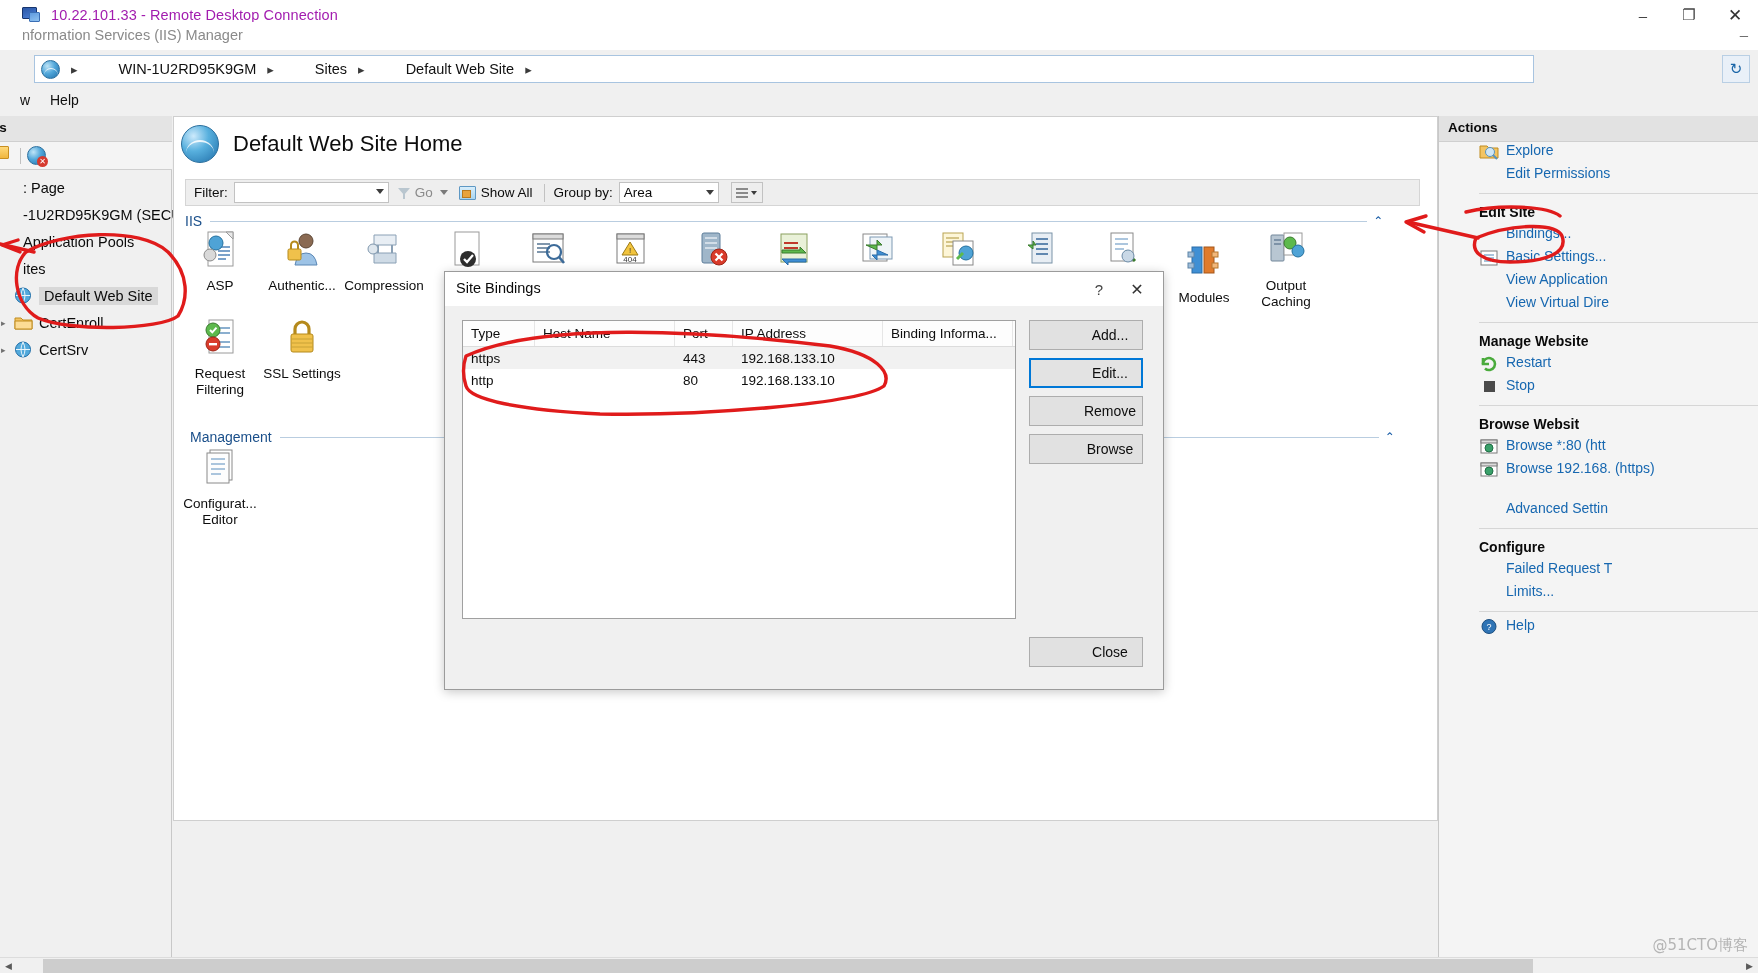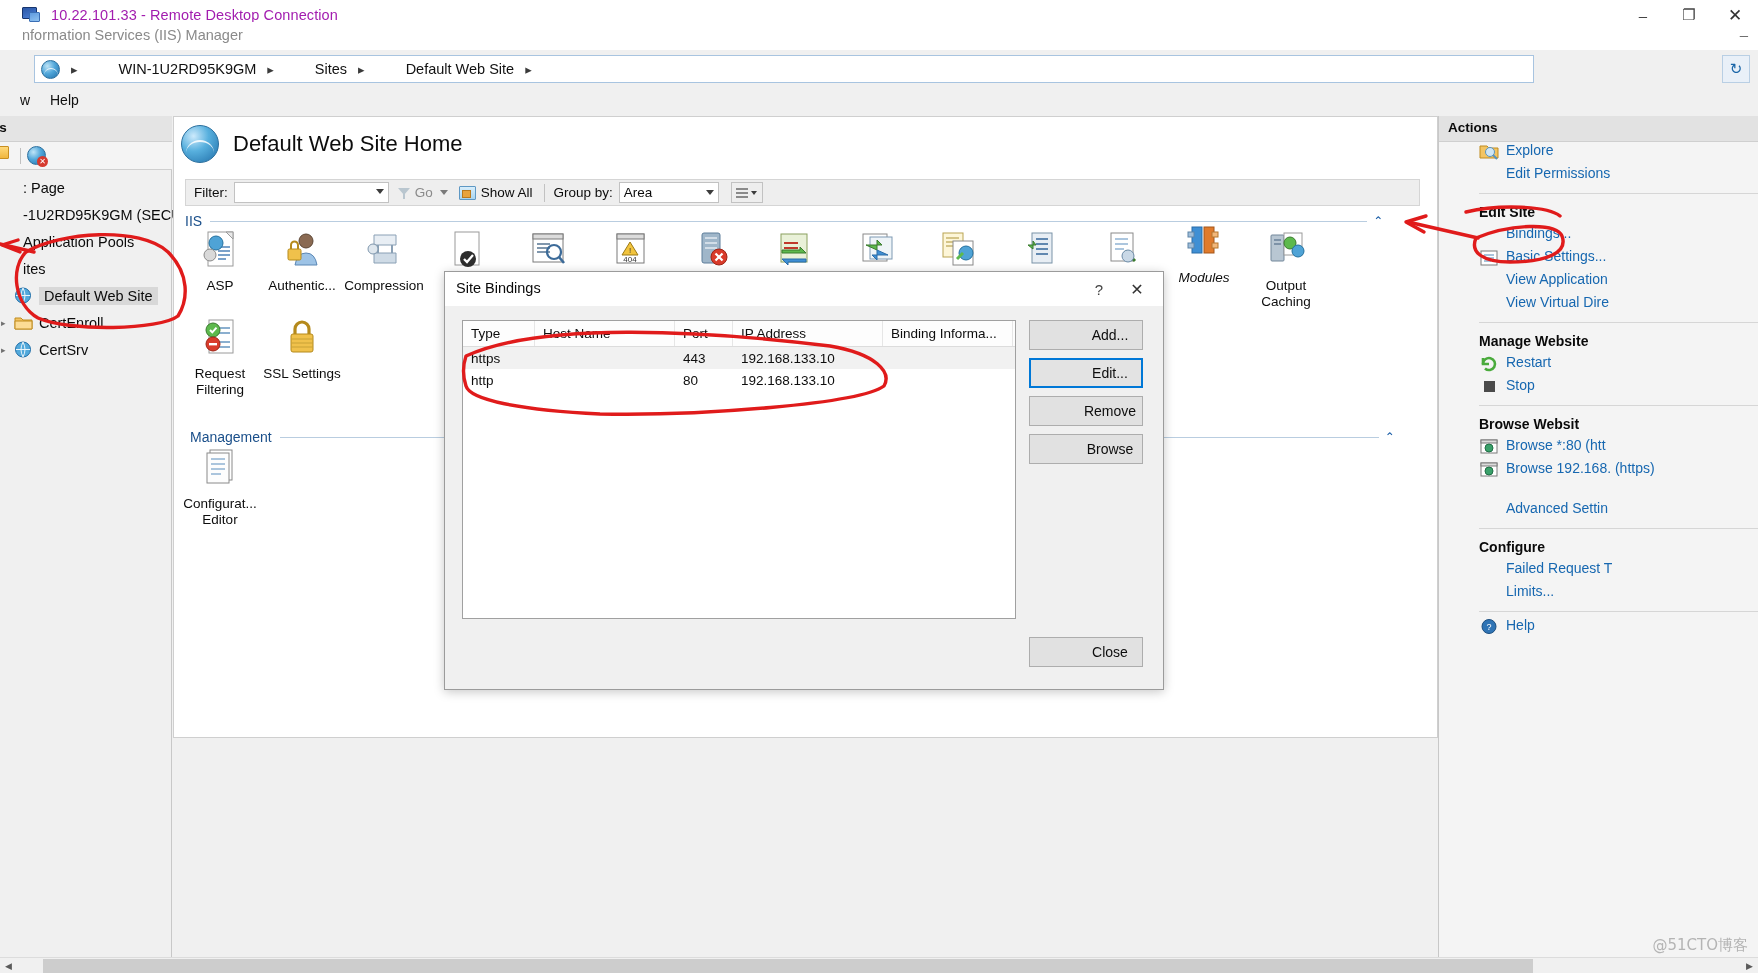--- a/index.html
+++ b/index.html
@@ -72,21 +72,21 @@
       background:#d63a2f; color:#fff; font-size:8px; line-height:11px; text-align:center; }
   .tree { position:absolute; left:23px; top:58px; width:187px; font-size:14.5px; color:#0b0b0b; }
   .tnode { display:flex; align-items:center; height:27px; white-space:nowrap; }
   .tnode .arw { width:13px; color:#707070; font-size:9px; flex:none; }
   .tnode .ic { width:19px; height:17px; margin-right:6px; flex:none; }
   .tnode.sel .lbl { background:#d8d8d8; padding:1px 5px; }
   .indent1 { padding-left:0px; }
   .indent2 { padding-left:16px; }
 
   
-  .content { position:absolute; left:211px; top:94px; width:1265px; height:622px; background:#ffffff;
+  .content { position:absolute; left:211px; top:94px; width:1265px; height:705px; background:#ffffff;
       border:1px solid #cfcfcf; }
   .content-head { position:absolute; left:7px; top:8px; display:flex; align-items:center; }
   .head-globe { width:38px; height:38px; border-radius:50%;
       background:radial-gradient(circle at 32% 28%, #cdeafc 0%, #58b0de 42%, #1f6ea8 100%);
       border:1px solid #2a6f9e; position:relative; }
   .head-globe::after{ content:""; position:absolute; left:4px; top:14px; width:28px; height:11px;
       border-top:2px solid rgba(255,255,255,.85); border-radius:50%/100% 100% 0 0; }
   .head-title { margin-left:14px; font-size:22px; color:#0d0d0d; }
 
   .filter-bar { position:absolute; left:11px; top:62px; width:1235px; height:27px; background:#eeeeee;
@@ -492,21 +492,21 @@
                 <line x1="15" y1="10" x2="28" y2="10"></line>
                 <line x1="15" y1="15" x2="28" y2="15"></line>
                 <line x1="15" y1="20" x2="24" y2="20"></line>
               </g>
             <path d="M25 22 l10 10" stroke="#3a7a2e" stroke-width="3"></path>
             <circle cx="28" cy="27" r="6" fill="#c9d8e6" stroke="#6d8ca8"></circle>
           </svg>
         </div>
         <div class="flab">ypes</div>
       </div>
-      <div class="feat" style="left:986px; top:104px;font-style:italic;">
+      <div class="feat" style="left:986px; top:124px;">
         <div class="fi">
           <svg width="44" height="44" viewBox="0 0 44 44">
             <rect x="10" y="6" width="10" height="26" fill="#3f8fd4" stroke="#2a6da8"></rect>
             <rect x="22" y="6" width="10" height="26" fill="#e07b2c" stroke="#a4561a"></rect>
             <rect x="6" y="11" width="6" height="5" fill="#9fbdd8" stroke="#5e85a8"></rect>
             <rect x="6" y="22" width="6" height="5" fill="#9fbdd8" stroke="#5e85a8"></rect>
             <rect x="30" y="11" width="6" height="5" fill="#f2b77a" stroke="#b5772f"></rect>
             <rect x="30" y="22" width="6" height="5" fill="#f2b77a" stroke="#b5772f"></rect>
           </svg>
         </div>

